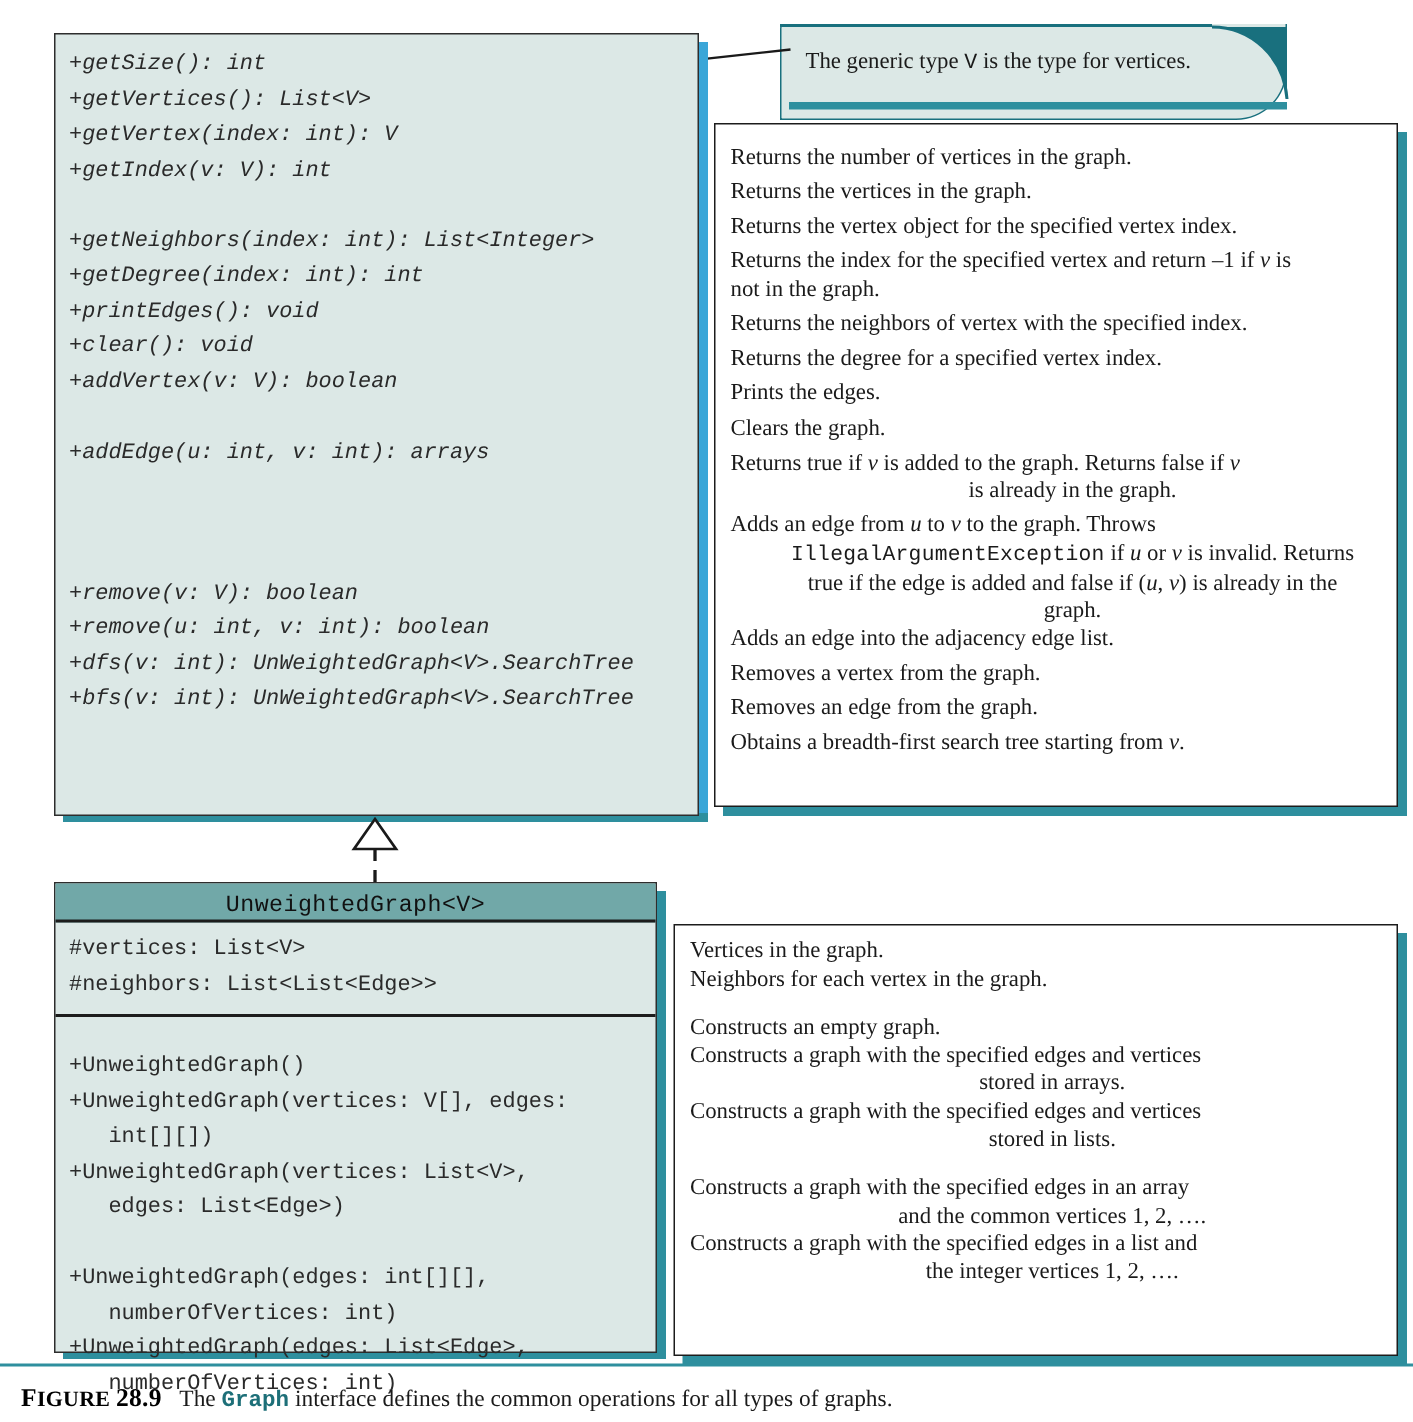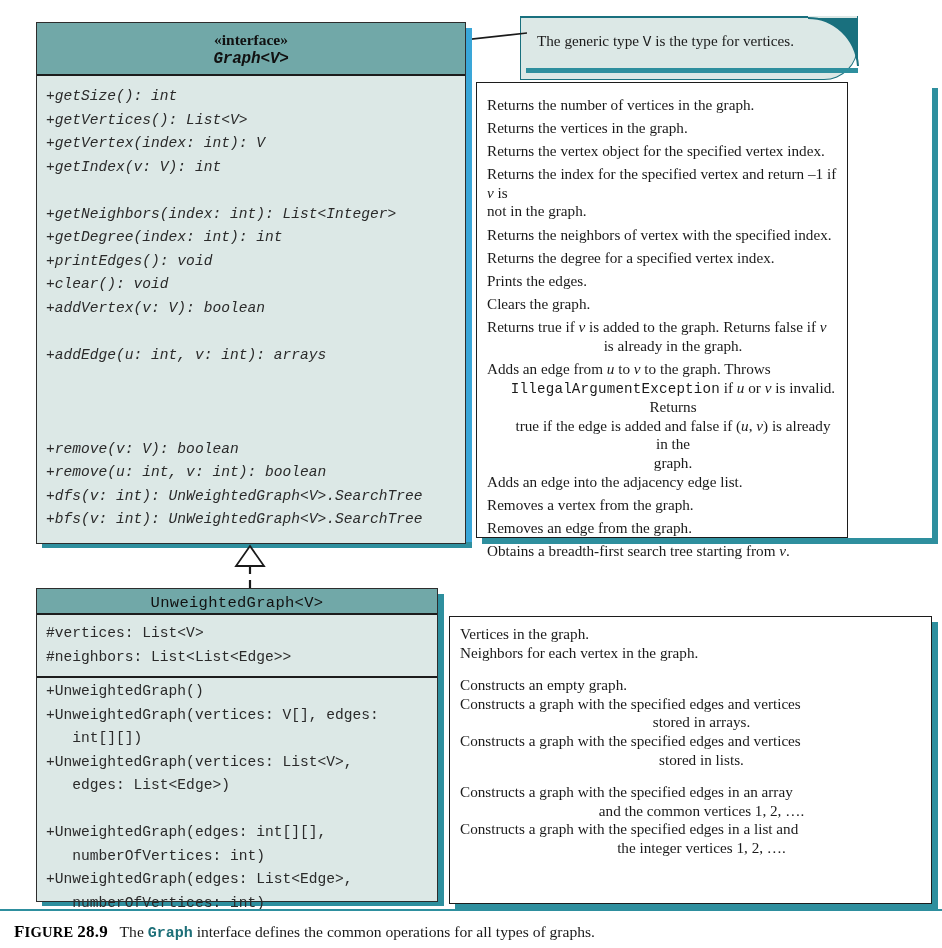--- a/index.html
+++ b/index.html
@@ -197,24 +197,20 @@
 
 <svg class="abs" style="left:290px; top:30px;" width="240" height="40" viewBox="0 0 240 40">
   <line x1="237" y1="3" x2="18" y2="27" stroke="#1a1a1a" stroke-width="1.6"></line>
   <polygon points="6,29 24,20 22,31" fill="#1a1a1a"></polygon>
 </svg>
 
 <div class="uml-shadow-right" style="left:466px; top:28px; height:520px;"></div>
 <div class="uml-shadow-bottom" style="left:42px; top:542px; width:430px;"></div>
 
 <div class="uml-box" style="left:36px; top:22px; width:430px; height:522px;">
-  <div class="uml-header" style="height:53px; padding-top:7px;">
-    <span class="stereotype">«interface»</span>
-    <span class="cls-name-italic">Graph&lt;V&gt;</span>
-  </div>
   <div class="member-list" id="iface-methods">
       <div class="member italic">+getSize(): int</div>
       <div class="member italic">+getVertices(): List&lt;V&gt;</div>
       <div class="member italic">+getVertex(index: int): V</div>
       <div class="member italic">+getIndex(v: V): int</div>
       <div class="member italic gap"></div>
       <div class="member italic">+getNeighbors(index: int): List&lt;Integer&gt;</div>
       <div class="member italic">+getDegree(index: int): int</div>
       <div class="member italic">+printEdges(): void</div>
       <div class="member italic">+clear(): void</div>
@@ -224,21 +220,21 @@
       <div class="member italic gap"></div>
       <div class="member italic gap"></div>
       <div class="member italic gap"></div>
       <div class="member italic">+remove(v: V): boolean</div>
       <div class="member italic">+remove(u: int, v: int): boolean</div>
       <div class="member italic">+dfs(v: int): UnWeightedGraph&lt;V&gt;.SearchTree</div>
       <div class="member italic">+bfs(v: int): UnWeightedGraph&lt;V&gt;.SearchTree</div>
     </div>
 </div>
 
-<div class="desc-panel" style="left:476px; top:82px; width:372px; height:456px;">
+<div class="desc-panel" style="left:476px; top:82px; width:456px; height:456px;">
   <div id="iface-desc">
       <div class="desc-line spaced">Returns the number of vertices in the graph.</div>
       <div class="desc-line spaced">Returns the vertices in the graph.</div>
       <div class="desc-line spaced">Returns the vertex object for the specified vertex index.</div>
       <div class="desc-line spaced">Returns the index for the specified vertex and return –1 if <i>v</i> is</div>
       <div class="desc-line tight">not in the graph.</div>
       <div class="desc-line spaced">Returns the neighbors of vertex with the specified index.</div>
       <div class="desc-line spaced">Returns the degree for a specified vertex index.</div>
       <div class="desc-line spaced">Prints the edges.</div>
       <div class="desc-line spaced">Clears the graph.</div>
@@ -267,21 +263,21 @@
 
 <div class="uml-box" style="left:36px; top:588px; width:402px; height:314px;">
   <div class="uml-header" style="height:26px; padding-top:4px;">
     <span class="cls-name">UnweightedGraph&lt;V&gt;</span>
   </div>
   <div class="member-list" id="cls-fields" style="padding-top:7px; padding-bottom:7px;">
       <div class="member">#vertices: List&lt;V&gt;</div>
       <div class="member">#neighbors: List&lt;List&lt;Edge&gt;&gt;</div>
     </div>
   <div class="uml-divider" style="margin-top:0;"></div>
-  <div class="member-list" id="cls-ctors" style="padding-top:2px;">
+  <div class="member-list" id="cls-ctors" style="padding-top:22px;">
       <div class="member">+UnweightedGraph()</div>
       <div class="member">+UnweightedGraph(vertices: V[], edges:</div>
       <div class="member">   int[][])</div>
       <div class="member">+UnweightedGraph(vertices: List&lt;V&gt;,</div>
       <div class="member">   edges: List&lt;Edge&gt;)</div>
       <div class="member gap"></div>
       <div class="member">+UnweightedGraph(edges: int[][],</div>
       <div class="member">   numberOfVertices: int)</div>
       <div class="member">+UnweightedGraph(edges: List&lt;Edge&gt;,</div>
       <div class="member">   numberOfVertices: int)</div>

